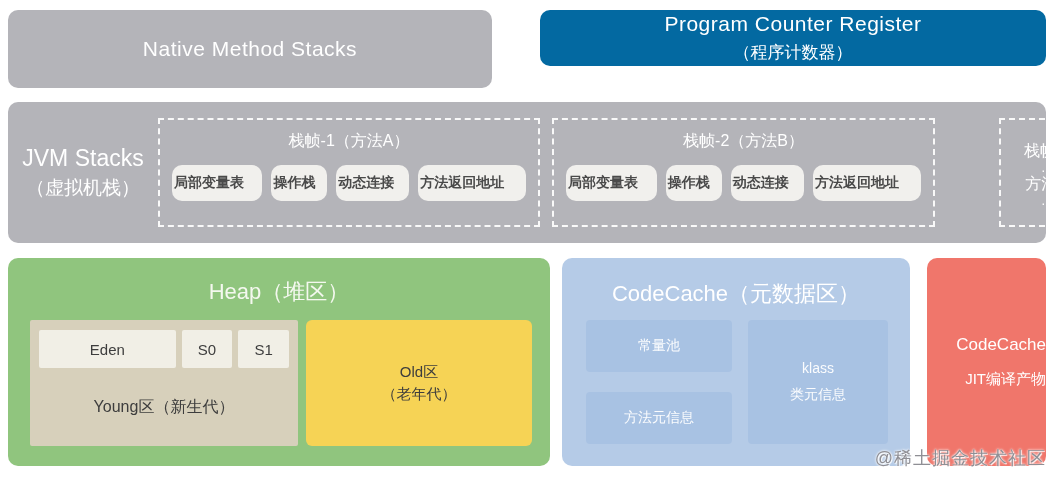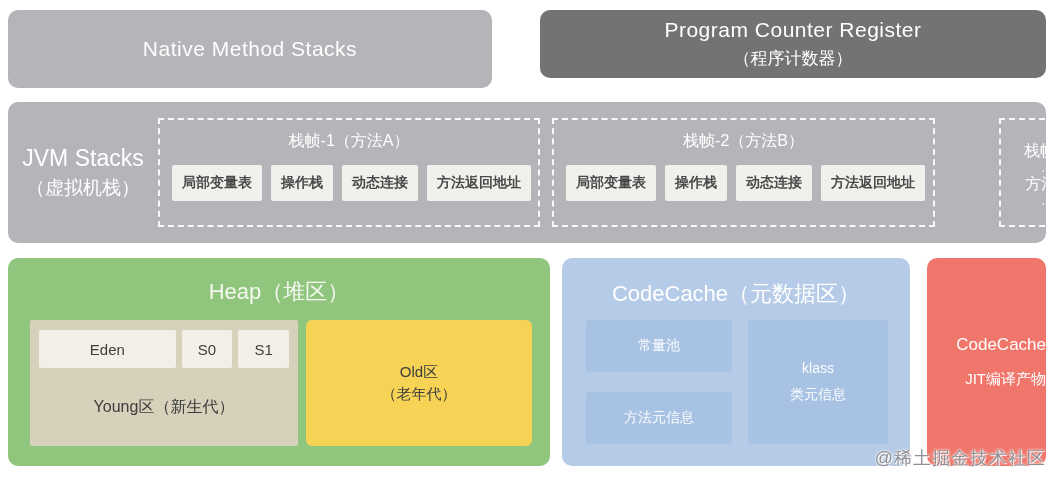--- a/index.html
+++ b/index.html
@@ -14,21 +14,21 @@
   .rbox { border-radius:10px; }
 
   
   .topbox {
     display:flex; flex-direction:column; align-items:center; justify-content:center;
     color:#ffffff; gap:5px;
   }
   .topbox .en { font-size:21px; letter-spacing:0.5px; }
   .topbox .cn { font-size:17px; }
   #native-box  { left:8px;   top:10px; width:484px; height:78px; background:#b4b4b9; }
-  #pcr-box     { left:540px; top:10px; width:506px; height:68px; background:#737373;text-align:center; }
+  #pcr-box     { left:540px; top:10px; width:506px; height:56px; background:#0369a1;text-align:center; }
 
   
   #jvm-box { left:8px; top:102px; width:1038px; height:141px; background:#b4b4b9; }
   .jvm-label {
     position:absolute; left:0; top:0; bottom:0; width:150px;
     display:flex; flex-direction:column; align-items:center; justify-content:center;
     color:#ffffff; gap:3px;
   }
   .jvm-label .en { font-size:23px; }
   .jvm-label .cn { font-size:19px; }
@@ -41,21 +41,21 @@
   #frame-3 { left:991px; width:96px;
              display:flex; flex-direction:column; align-items:center; justify-content:center;
              color:#ffffff; gap:2px; }
   #frame-3 .f3-title { font-size:16px; }
   #frame-3 .f3-dots  { font-size:13px; line-height:8px; }
   #frame-3 .f3-meth  { font-size:16px; }
   .frame-title { margin-top:11px; text-align:center; color:#ffffff; font-size:16px; }
   .frame-cells { display:flex; gap:9px; padding:0 12px; margin-top:13px; }
   .frame-cell {
     background:#f1f0ed; color:#4a4a4a; font-size:14px; font-weight:bold;
-    text-align:left; padding:9px 10px; border-radius:2px; white-space:nowrap;
+    text-align:left; padding:9px 2px; border-radius:10px; white-space:nowrap;
   }
   .fc-0 { flex:5; } .fc-1 { flex:3; } .fc-2 { flex:4; } .fc-3 { flex:6; }
 
   
   #heap-box { left:8px; top:258px; width:542px; height:208px; background:#90c57e; }
   .heap-title { margin-top:19px; text-align:center; color:#f4f8ef; font-size:22px; }
   #young-box { left:22px; top:62px; width:268px; height:126px; background:#d7d0bb; border-radius:2px; }
   .young-cells { position:absolute; top:10px; left:9px; right:9px; height:38px; display:flex; gap:6px; }
   .ycell {
     background:#f1efe6; color:#3d3d3d; font-size:15px; border-radius:2px;

